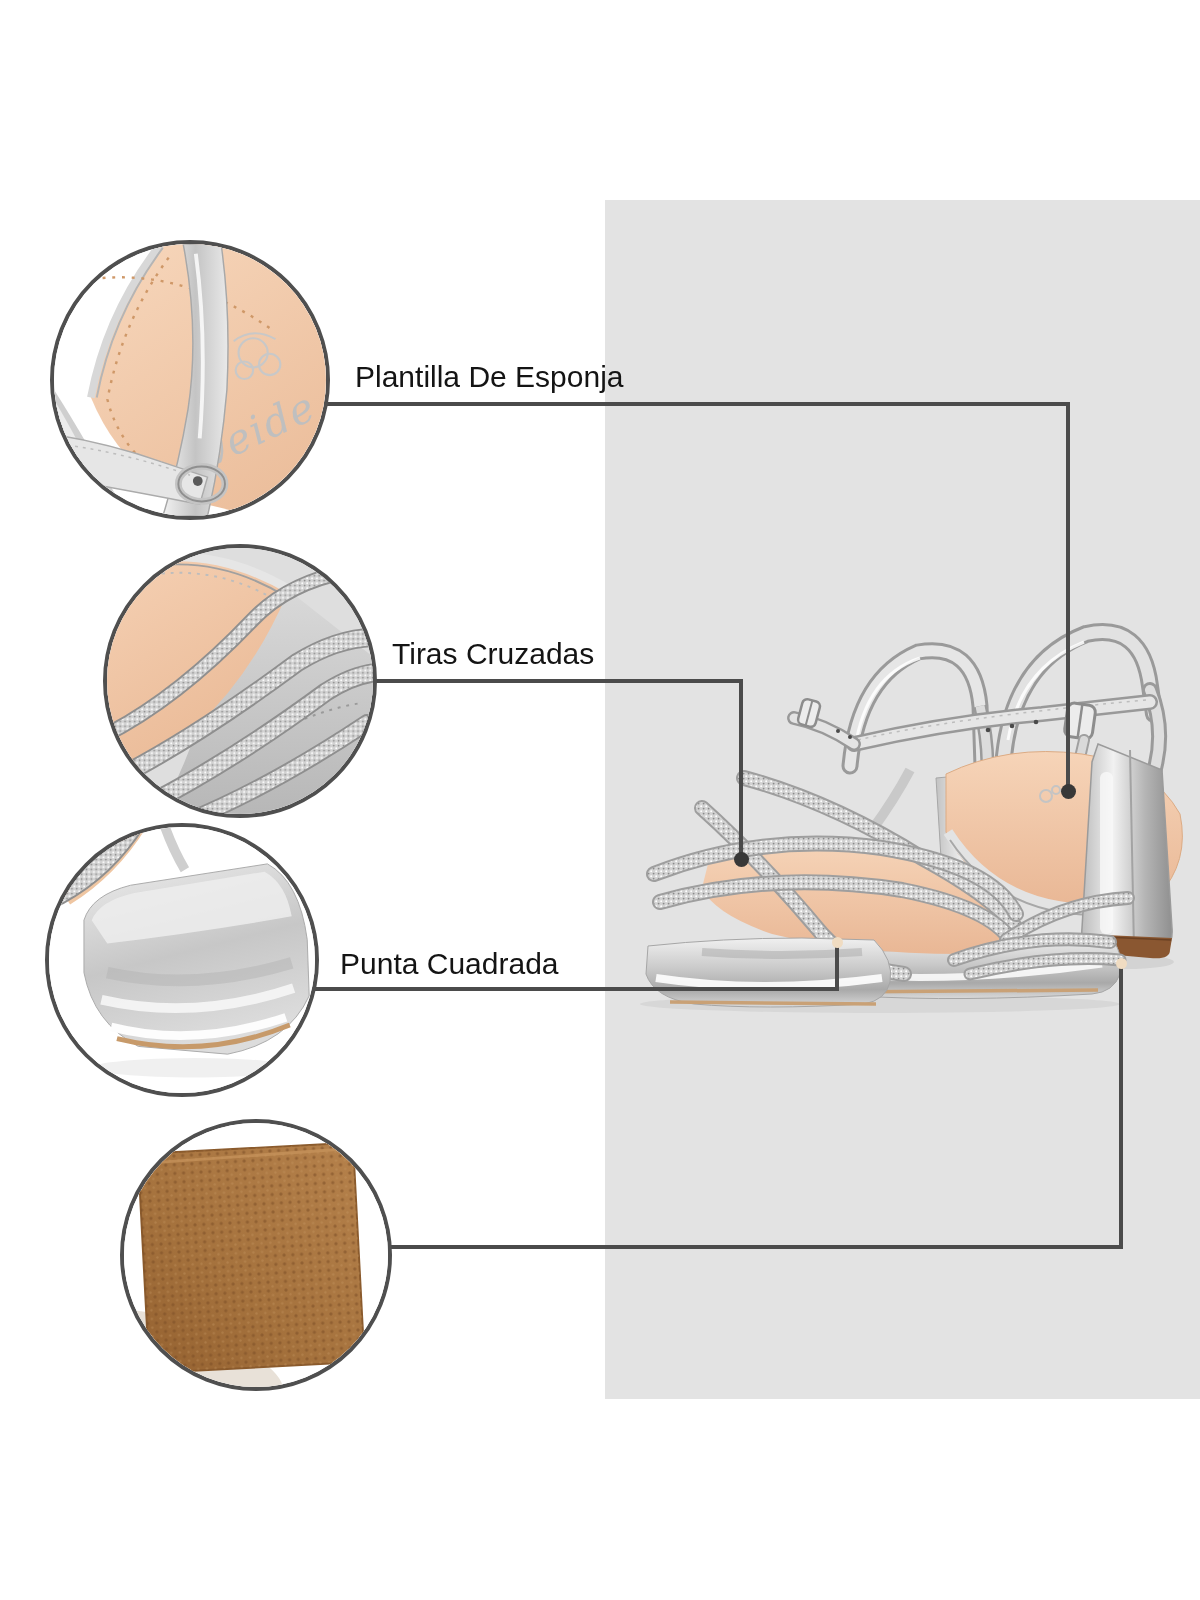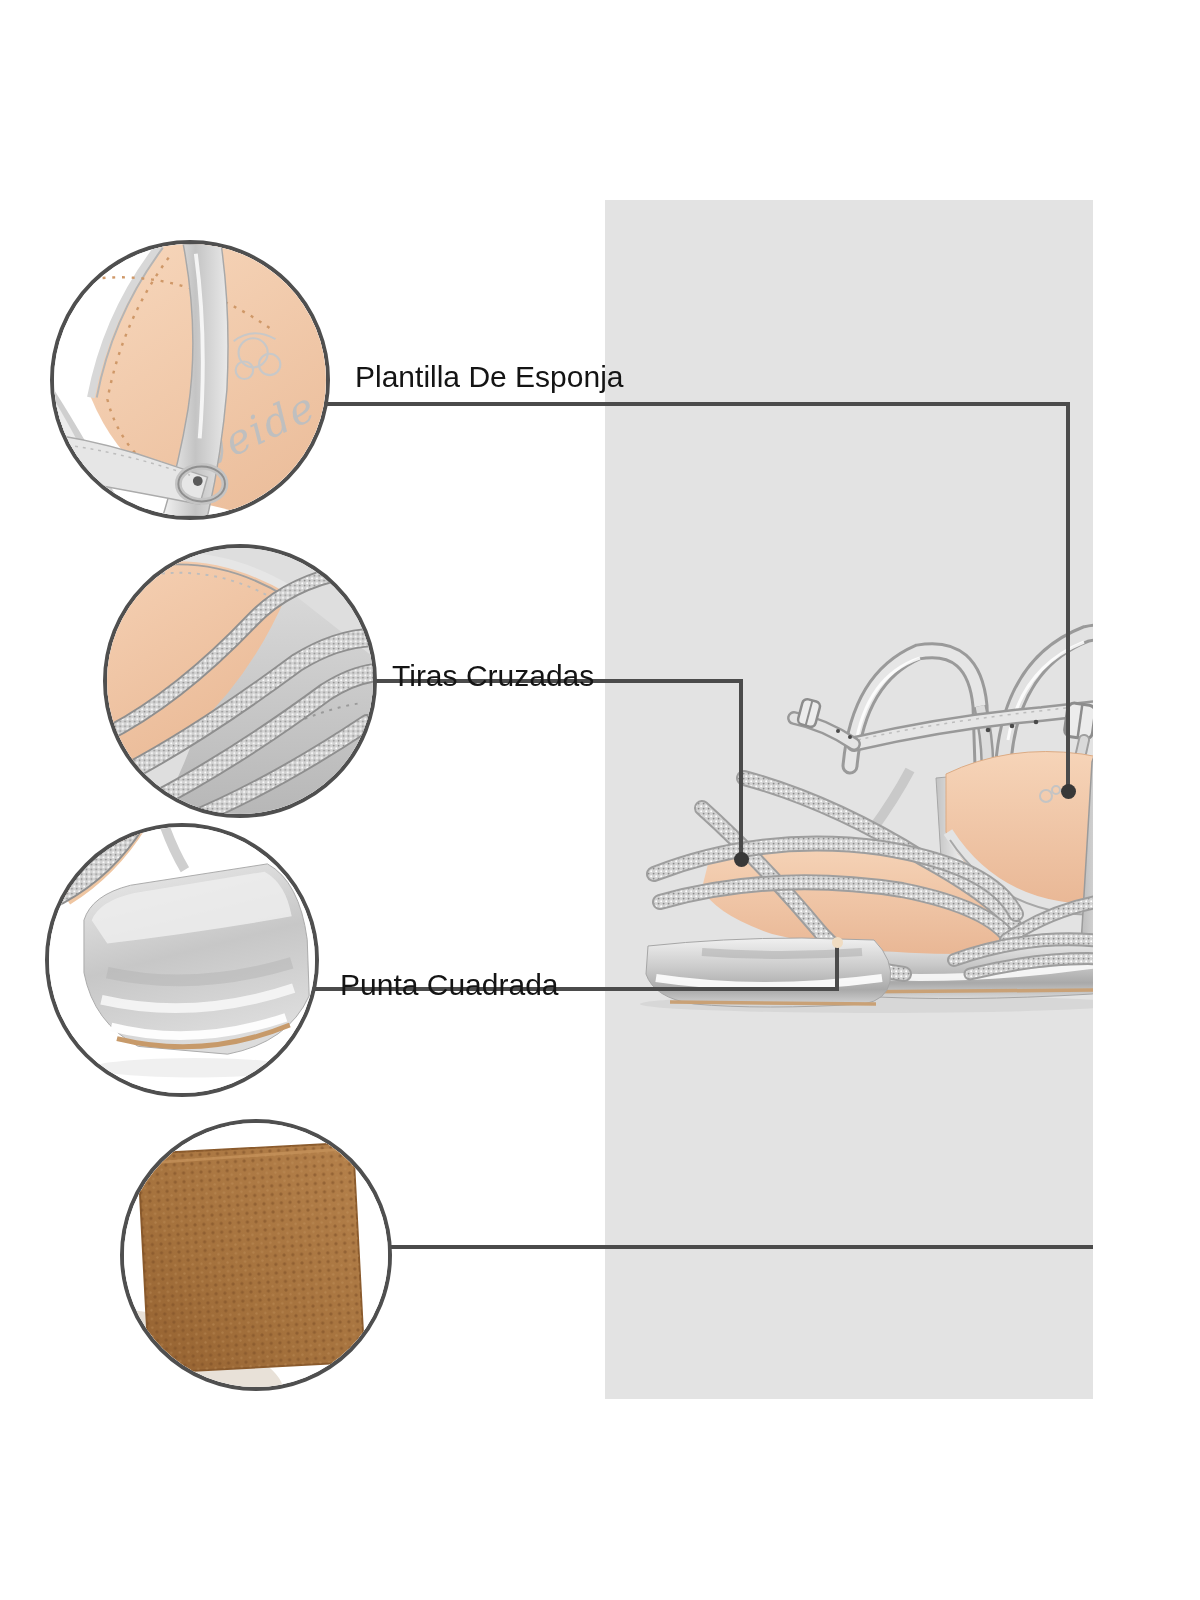--- a/index.html
+++ b/index.html
@@ -1,16 +1,16 @@
 <!DOCTYPE html>
 <html><head>
 <meta charset="utf-8">
 <style>
   html,body{margin:0;padding:0;background:#ffffff;}
-  .canvas{position:relative;width:1093px;height:1600px;background:#ffffff;overflow:hidden;
+  .canvas{position:relative;width:1200px;height:1600px;background:#ffffff;overflow:hidden;
           font-family:"Liberation Sans",sans-serif;}
   .panel{position:absolute;left:605px;top:200px;width:595px;height:1199px;background:#e3e3e3;z-index:0;}
   .shoe-svg{position:absolute;left:600px;top:608px;width:600px;height:412px;z-index:1;}
   .hline,.vline{position:absolute;background:#4b4b4b;z-index:2;}
   .hline{height:4px;}
   .vline{width:4px;}
   .dot{position:absolute;border-radius:50%;z-index:3;}
   .dot-dark{width:15px;height:15px;background:#383838;}
   .dot-cream{width:11px;height:11px;background:#f0dcc2;}
   .circle{position:absolute;border:4px solid #4f4f4f;border-radius:50%;overflow:hidden;
@@ -143,22 +143,22 @@
 
   <div class="hline" style="left:312px;top:987px;width:527px;"></div>
   <div class="vline" style="left:835px;top:941px;height:50px;"></div>
   <div class="dot dot-cream" style="left:832px;top:937px;"></div>
 
   <div class="hline" style="left:388px;top:1245px;width:735px;"></div>
   <div class="vline" style="left:1119px;top:962px;height:287px;"></div>
   <div class="dot dot-cream" style="left:1116px;top:958px;"></div>
 
   <div class="label" style="left:355px;top:360px;">Plantilla De Esponja</div>
-  <div class="label" style="left:392px;top:637px;margin-top:22px;">Tiras Cruzadas</div>
-  <div class="label" style="left:340px;top:947px;margin-top:21px;">Punta Cuadrada</div>
+  <div class="label" style="left:392px;top:637px;">Tiras Cruzadas</div>
+  <div class="label" style="left:340px;top:947px;">Punta Cuadrada</div>
 
   <div class="circle" style="left:50px;top:240px;width:280px;height:280px;">
     <svg viewBox="0 0 280 280">
       <defs>
         <linearGradient id="ins1" x1="0" y1="0" x2="0.6" y2="1">
           <stop offset="0" stop-color="#f7d7bc"></stop>
             <stop offset="1" stop-color="#ecbf9d"></stop>
         </linearGradient>
         <linearGradient id="str1" x1="0" y1="0" x2="1" y2="0">
           <stop offset="0" stop-color="#f2f2f2"></stop>

